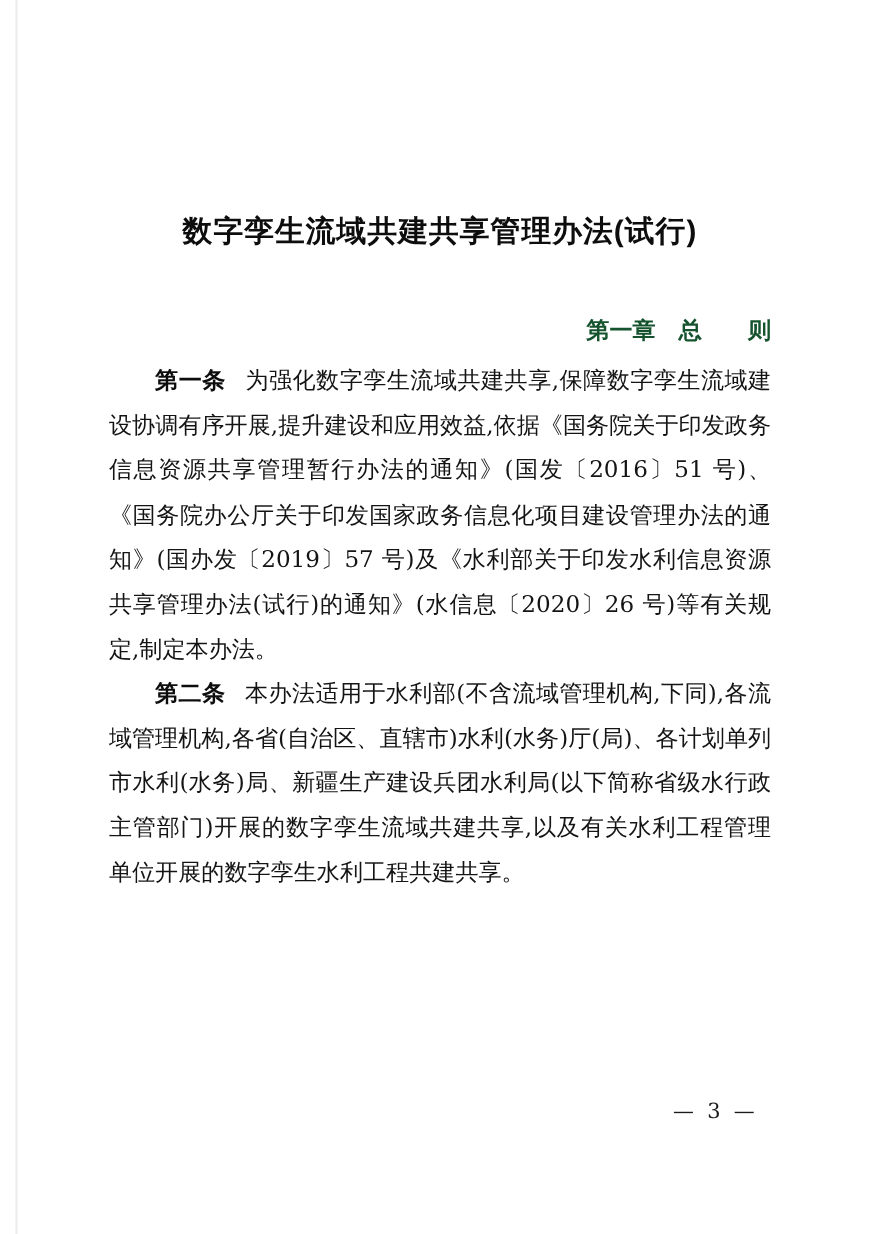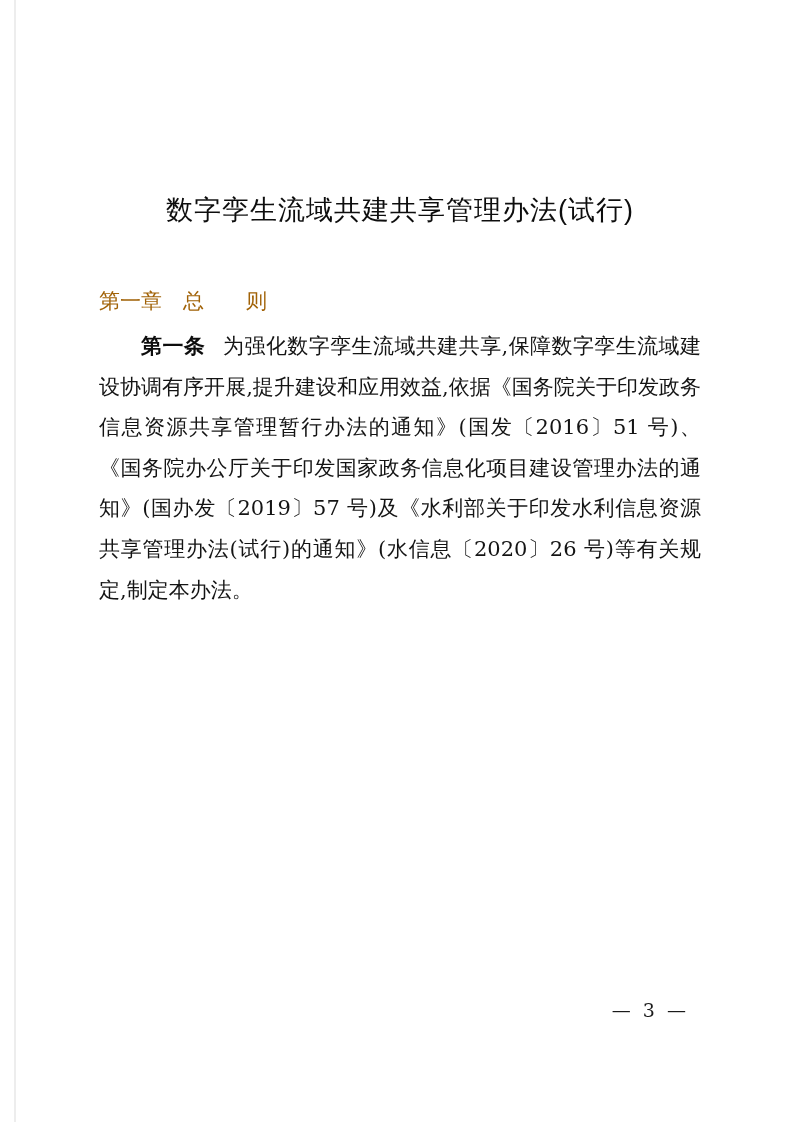--- a/index.html
+++ b/index.html
@@ -28,35 +28,35 @@
     position: absolute;
     left: 99px;
     top: 0;
     width: 602px;
   }
   .doc-title {
     margin: 0;
     padding-top: 192px;
     text-align: center;
     font-family: "Liberation Sans", sans-serif;
-    font-weight: normal;
+    font-weight: bold;
     font-size: 27px;
     line-height: 36px;
     letter-spacing: 1px;
     color: #0d0d0d;
   }
   .chapter-heading {
     margin: 0;
     margin-top: 58px;
-    text-align: left;
+    text-align: right;
     font-family: "Liberation Sans", sans-serif;
-    font-weight: normal;
+    font-weight: bold;
     font-size: 21px;
     line-height: 30px;
-    color: #a16207;
+    color: #14532d;
   }
   .body-text {
     margin-top: 10px;
     font-size: 21px;
     line-height: 40.6px;
     text-align: justify;
     text-justify: inter-character;
   }
   .body-text p {
     margin: 0;
@@ -85,19 +85,20 @@
   <div class="scan-edge"></div>
 
   <div class="content">
     <h1 class="doc-title">数字孪生流域共建共享管理办法(试行)</h1>
 
     <h2 class="chapter-heading">第一章　总　　则</h2>
 
     <div class="body-text">
       <p><span class="article-label">第一条</span><span>为强化数字孪生流域共建共享,保障数字孪生流域建设协调有序开展,提升建设和应用效益,依据《国务院关于印发政务信息资源共享管理暂行办法的通知》(国发〔2016〕51 号)、《国务院办公厅关于印发国家政务信息化项目建设管理办法的通知》(国办发〔2019〕57 号)及《水利部关于印发水利信息资源共享管理办法(试行)的通知》(水信息〔2020〕26 号)等有关规定,制定本办法。</span></p>
 
+      <p><span class="article-label">第二条</span><span>本办法适用于水利部(不含流域管理机构,下同),各流域管理机构,各省(自治区、直辖市)水利(水务)厅(局)、各计划单列市水利(水务)局、新疆生产建设兵团水利局(以下简称省级水行政主管部门)开展的数字孪生流域共建共享,以及有关水利工程管理单位开展的数字孪生水利工程共建共享。</span></p>
 
 
     </div>
   </div>
 
   <div class="page-number">— 3 —</div>
 </div>
 
 </body></html>

